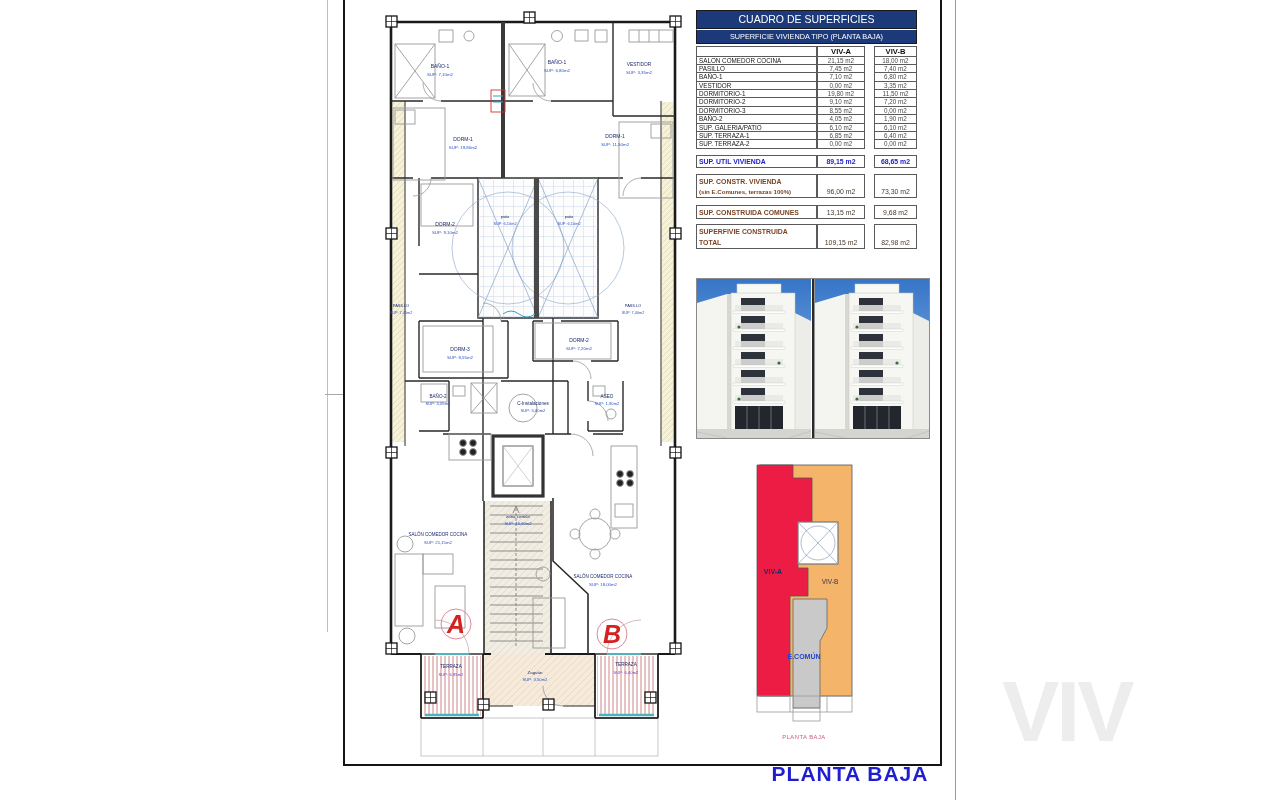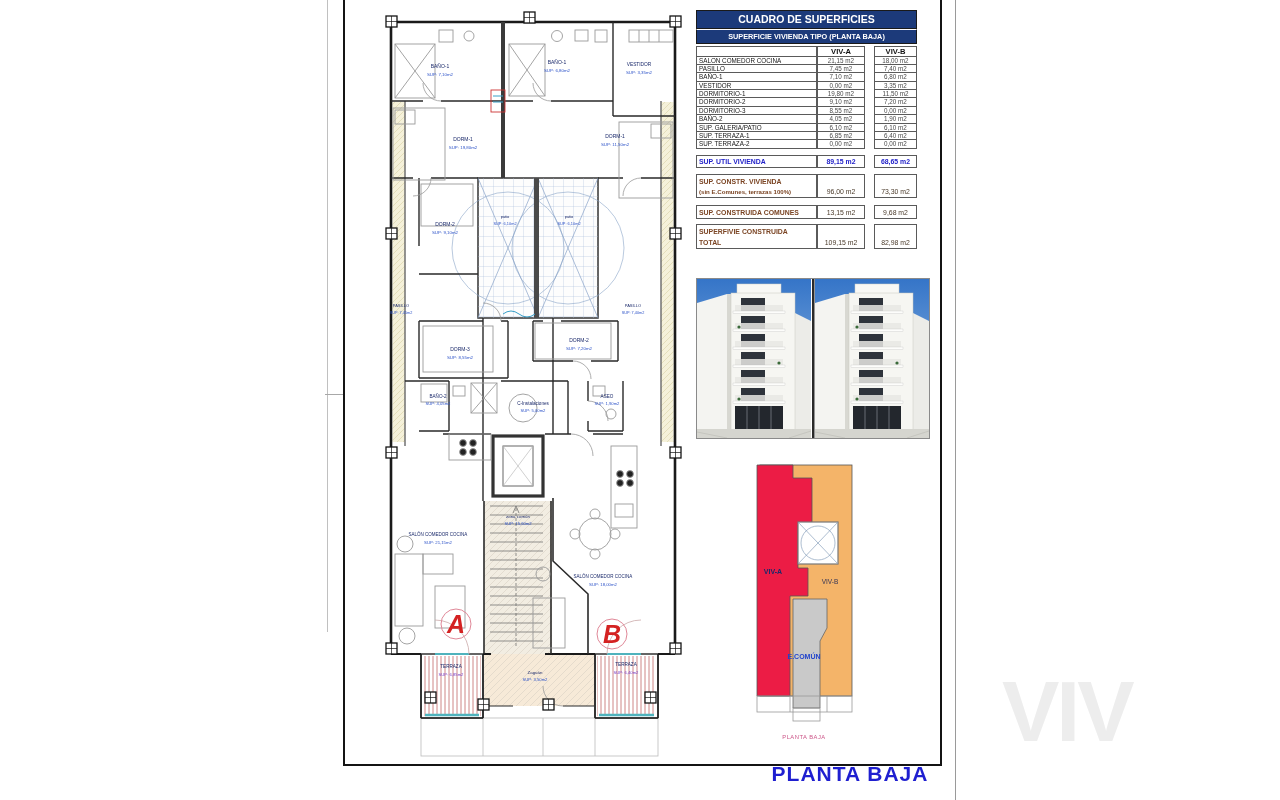--- a/index.html
+++ b/index.html
@@ -10,23 +10,23 @@
   .vline-right{position:absolute;left:955px;top:0;width:1px;height:800px;background:#9a9a9a;}
   .content-box{position:absolute;left:343px;top:-6px;width:595px;height:768px;
                border:2px solid #141414;background:#fff;}
   .watermark{position:absolute;left:1002px;top:662px;font-size:86px;font-weight:bold;
              color:#ededed;letter-spacing:-3px;}
   .sheet-title{position:absolute;left:700px;top:762px;width:300px;text-align:center;
                font-size:21px;font-weight:bold;color:#1f1fd0;letter-spacing:1px;}
 
   
   .tbl{position:absolute;left:696px;top:10px;width:221px;}
-  .tbar1{height:17px;line-height:17px;background:#1c3a7a;color:#fff;font-weight:bold;
+  .tbar1{height:17px;line-height:17px;background:#1c3a7a;color:#fff;font-weight:normal;
          font-size:10.5px;text-align:center;border:1px solid #1a1a1a;}
-  .tbar2{height:13px;line-height:13px;background:#1c3a7a;color:#fff;font-weight:bold;
+  .tbar2{height:13px;line-height:13px;background:#1c3a7a;color:#fff;font-weight:normal;
          font-size:7.3px;text-align:center;border:1px solid #1a1a1a;border-top:1px solid #fff;}
   .trow{display:flex;height:9.4px;line-height:8.4px;font-size:6.3px;margin-top:-1px;}
   .trow.hdr{font-size:7.6px;font-weight:bold;height:10.5px;line-height:9.5px;margin-top:2px;}
   .tc{border:1px solid #5a5a5a;box-sizing:border-box;background:#fff;}
   .lblc{flex:1;padding-left:2px;color:#151515;overflow:hidden;white-space:nowrap;}
   .vac{width:48px;text-align:center;color:#4a4a4a;}
   .vbc{width:43px;text-align:center;color:#4a4a4a;}
   .hdr .vac,.hdr .vbc{color:#111;}
   .tgap{width:9px;}
   .srow{display:flex;font-size:6.9px;}

